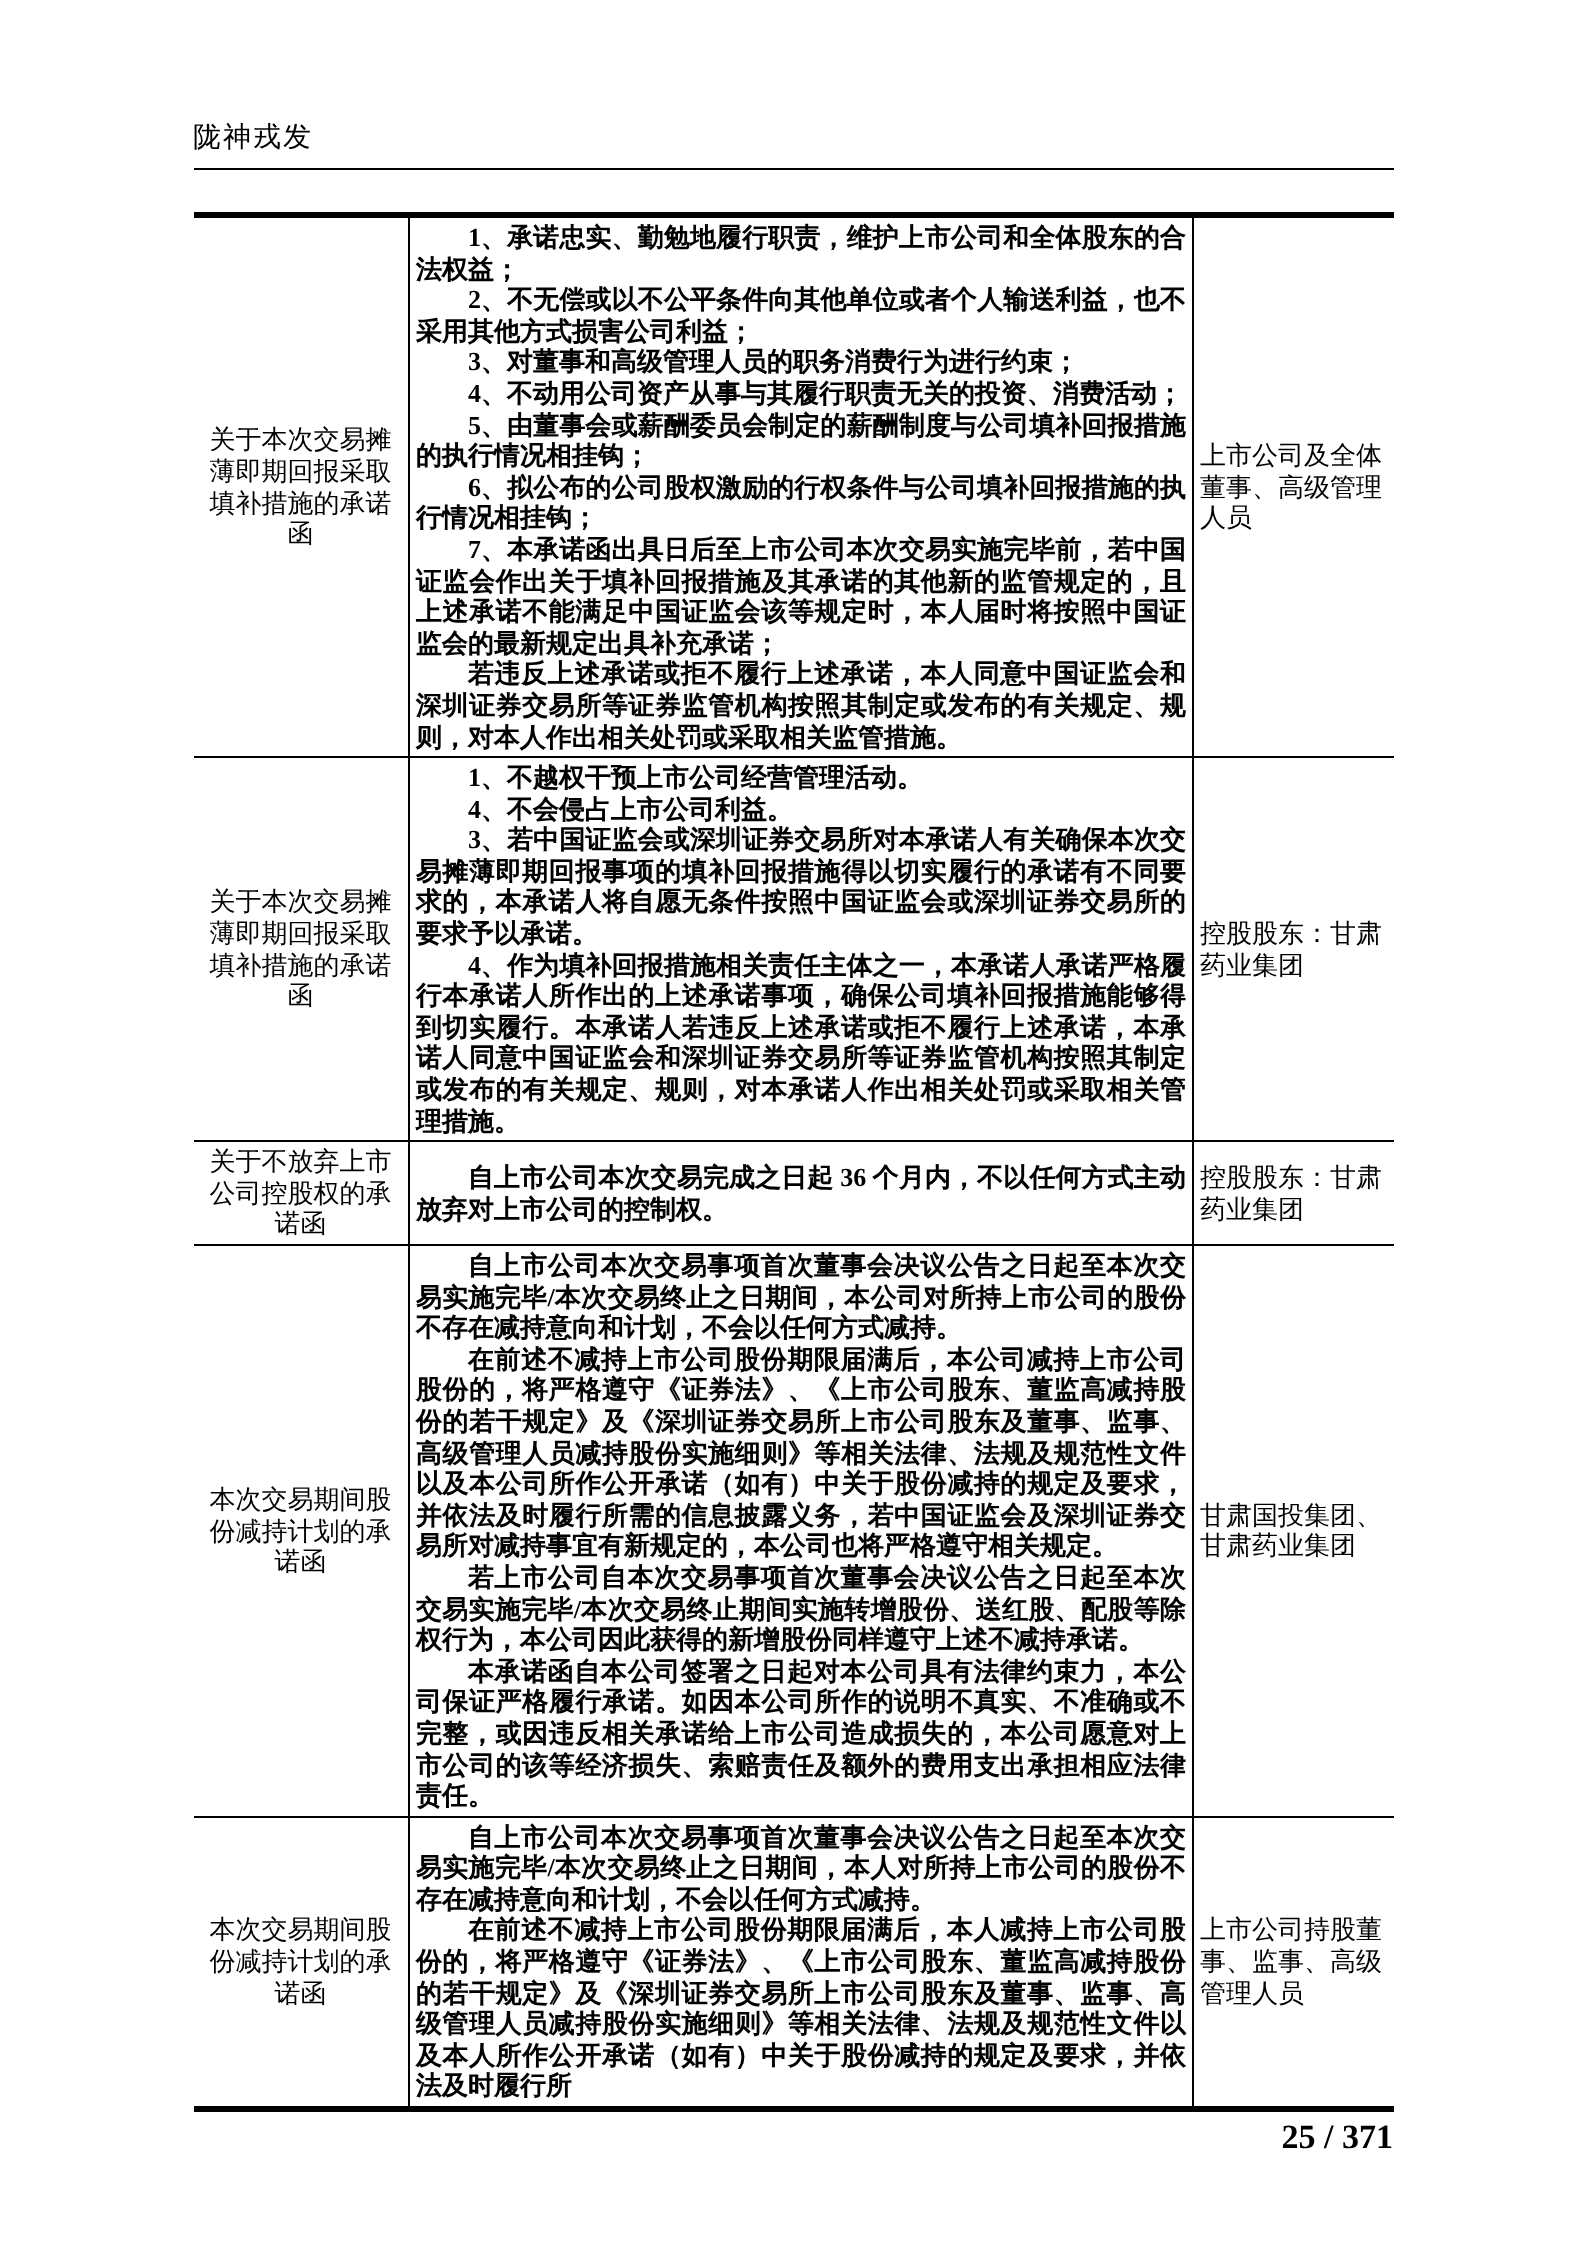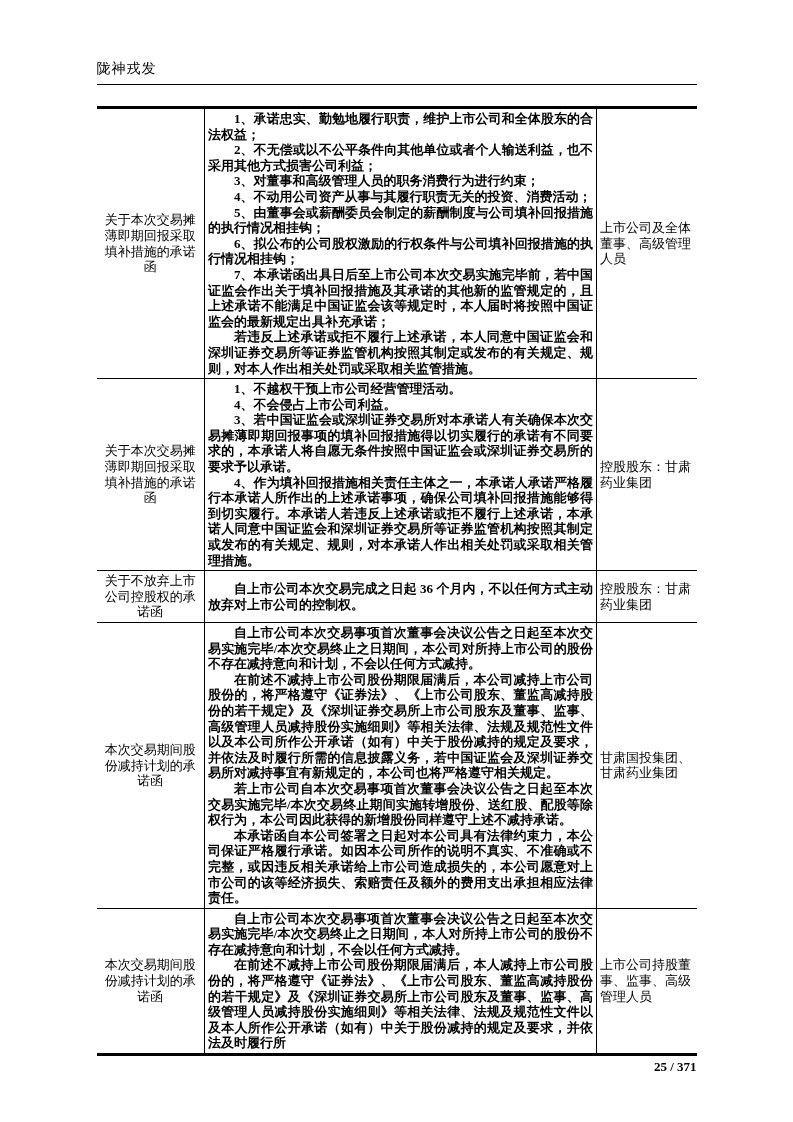--- a/index.html
+++ b/index.html
@@ -67,21 +67,21 @@
     font-weight: bold;
   }
   td.c3 {
     text-align: left;
     padding: 2px 2px;
   }
   
   .footer {
     margin-top: 3px;
     text-align: right;
-    font-size: 13px;
+    font-size: 17px;
     font-weight: bold;
     font-family: "Liberation Serif", "DejaVu Serif", serif;
   }
 </style>
 </head>
 <body>
 
 <div class="page">
 
   <div class="header">

